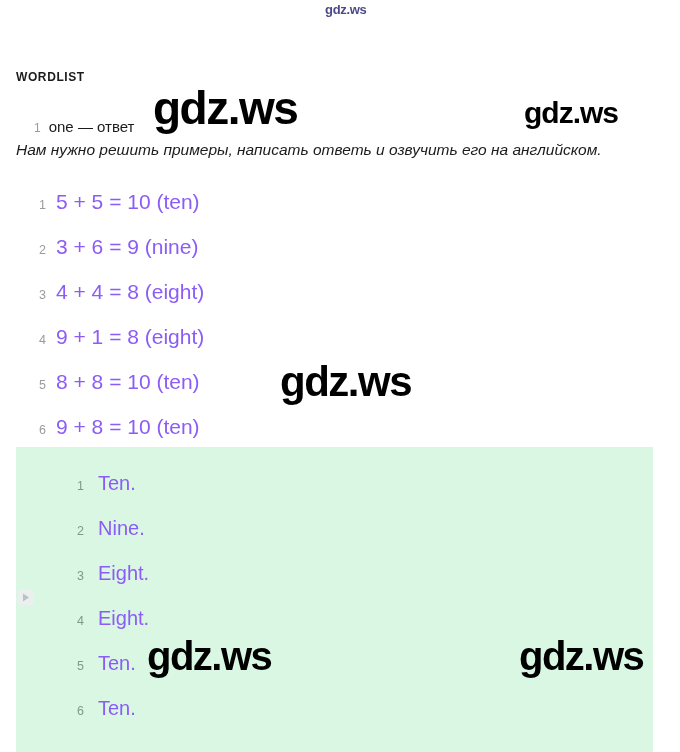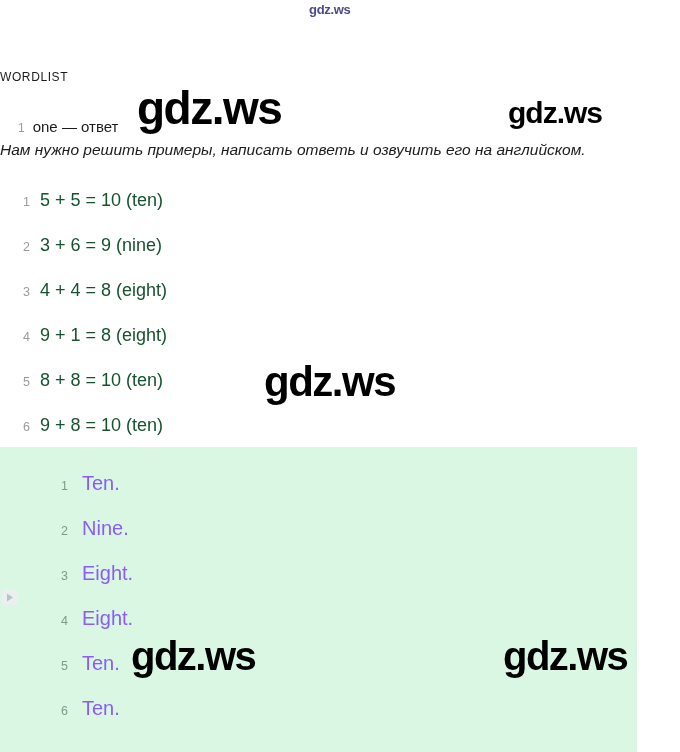--- a/index.html
+++ b/index.html
@@ -13,20 +13,21 @@
     font-family: "Liberation Sans", sans-serif;
     color: #222222;
     position: relative;
     overflow: hidden;
   }
 
   .page {
     position: relative;
     width: 604px;
     height: 752px;
+    margin-left: 16px;
   }
 
   
   .wm-top {
     position: absolute;
     left: 309px;
     top: 2px;
     font-family: "Liberation Sans", sans-serif;
     font-size: 13px;
     font-weight: bold;
@@ -42,21 +43,21 @@
     font-size: 15.5px;
     color: #1b1b1b;
   }
 
   
   .wordlist-head {
     position: absolute;
     left: 0px;
     top: 70px;
     font-size: 12px;
-    font-weight: normal;
+    font-weight: bold;
     letter-spacing: 0.6px;
     color: #1b1b1b;
   }
 
   
   .wordlist-row {
     position: absolute;
     left: 18px;
     top: 118px;
     font-size: 15px;
@@ -92,22 +93,22 @@
     height: 45px;
   }
   .eq-item .eq-num {
     width: 30px;
     text-align: right;
     padding-right: 10px;
     font-size: 12.5px;
     color: #9b9b9b;
   }
   .eq-item .eq-text {
-    font-size: 18px;
-    color: #14532d;
+    font-size: 21px;
+    color: #8b5cf6;
   }
 
   
   .answer-panel {
     position: absolute;
     left: 0px;
     top: 447px;
     width: 637px;
     height: 305px;
     background: #d9f7e3;

